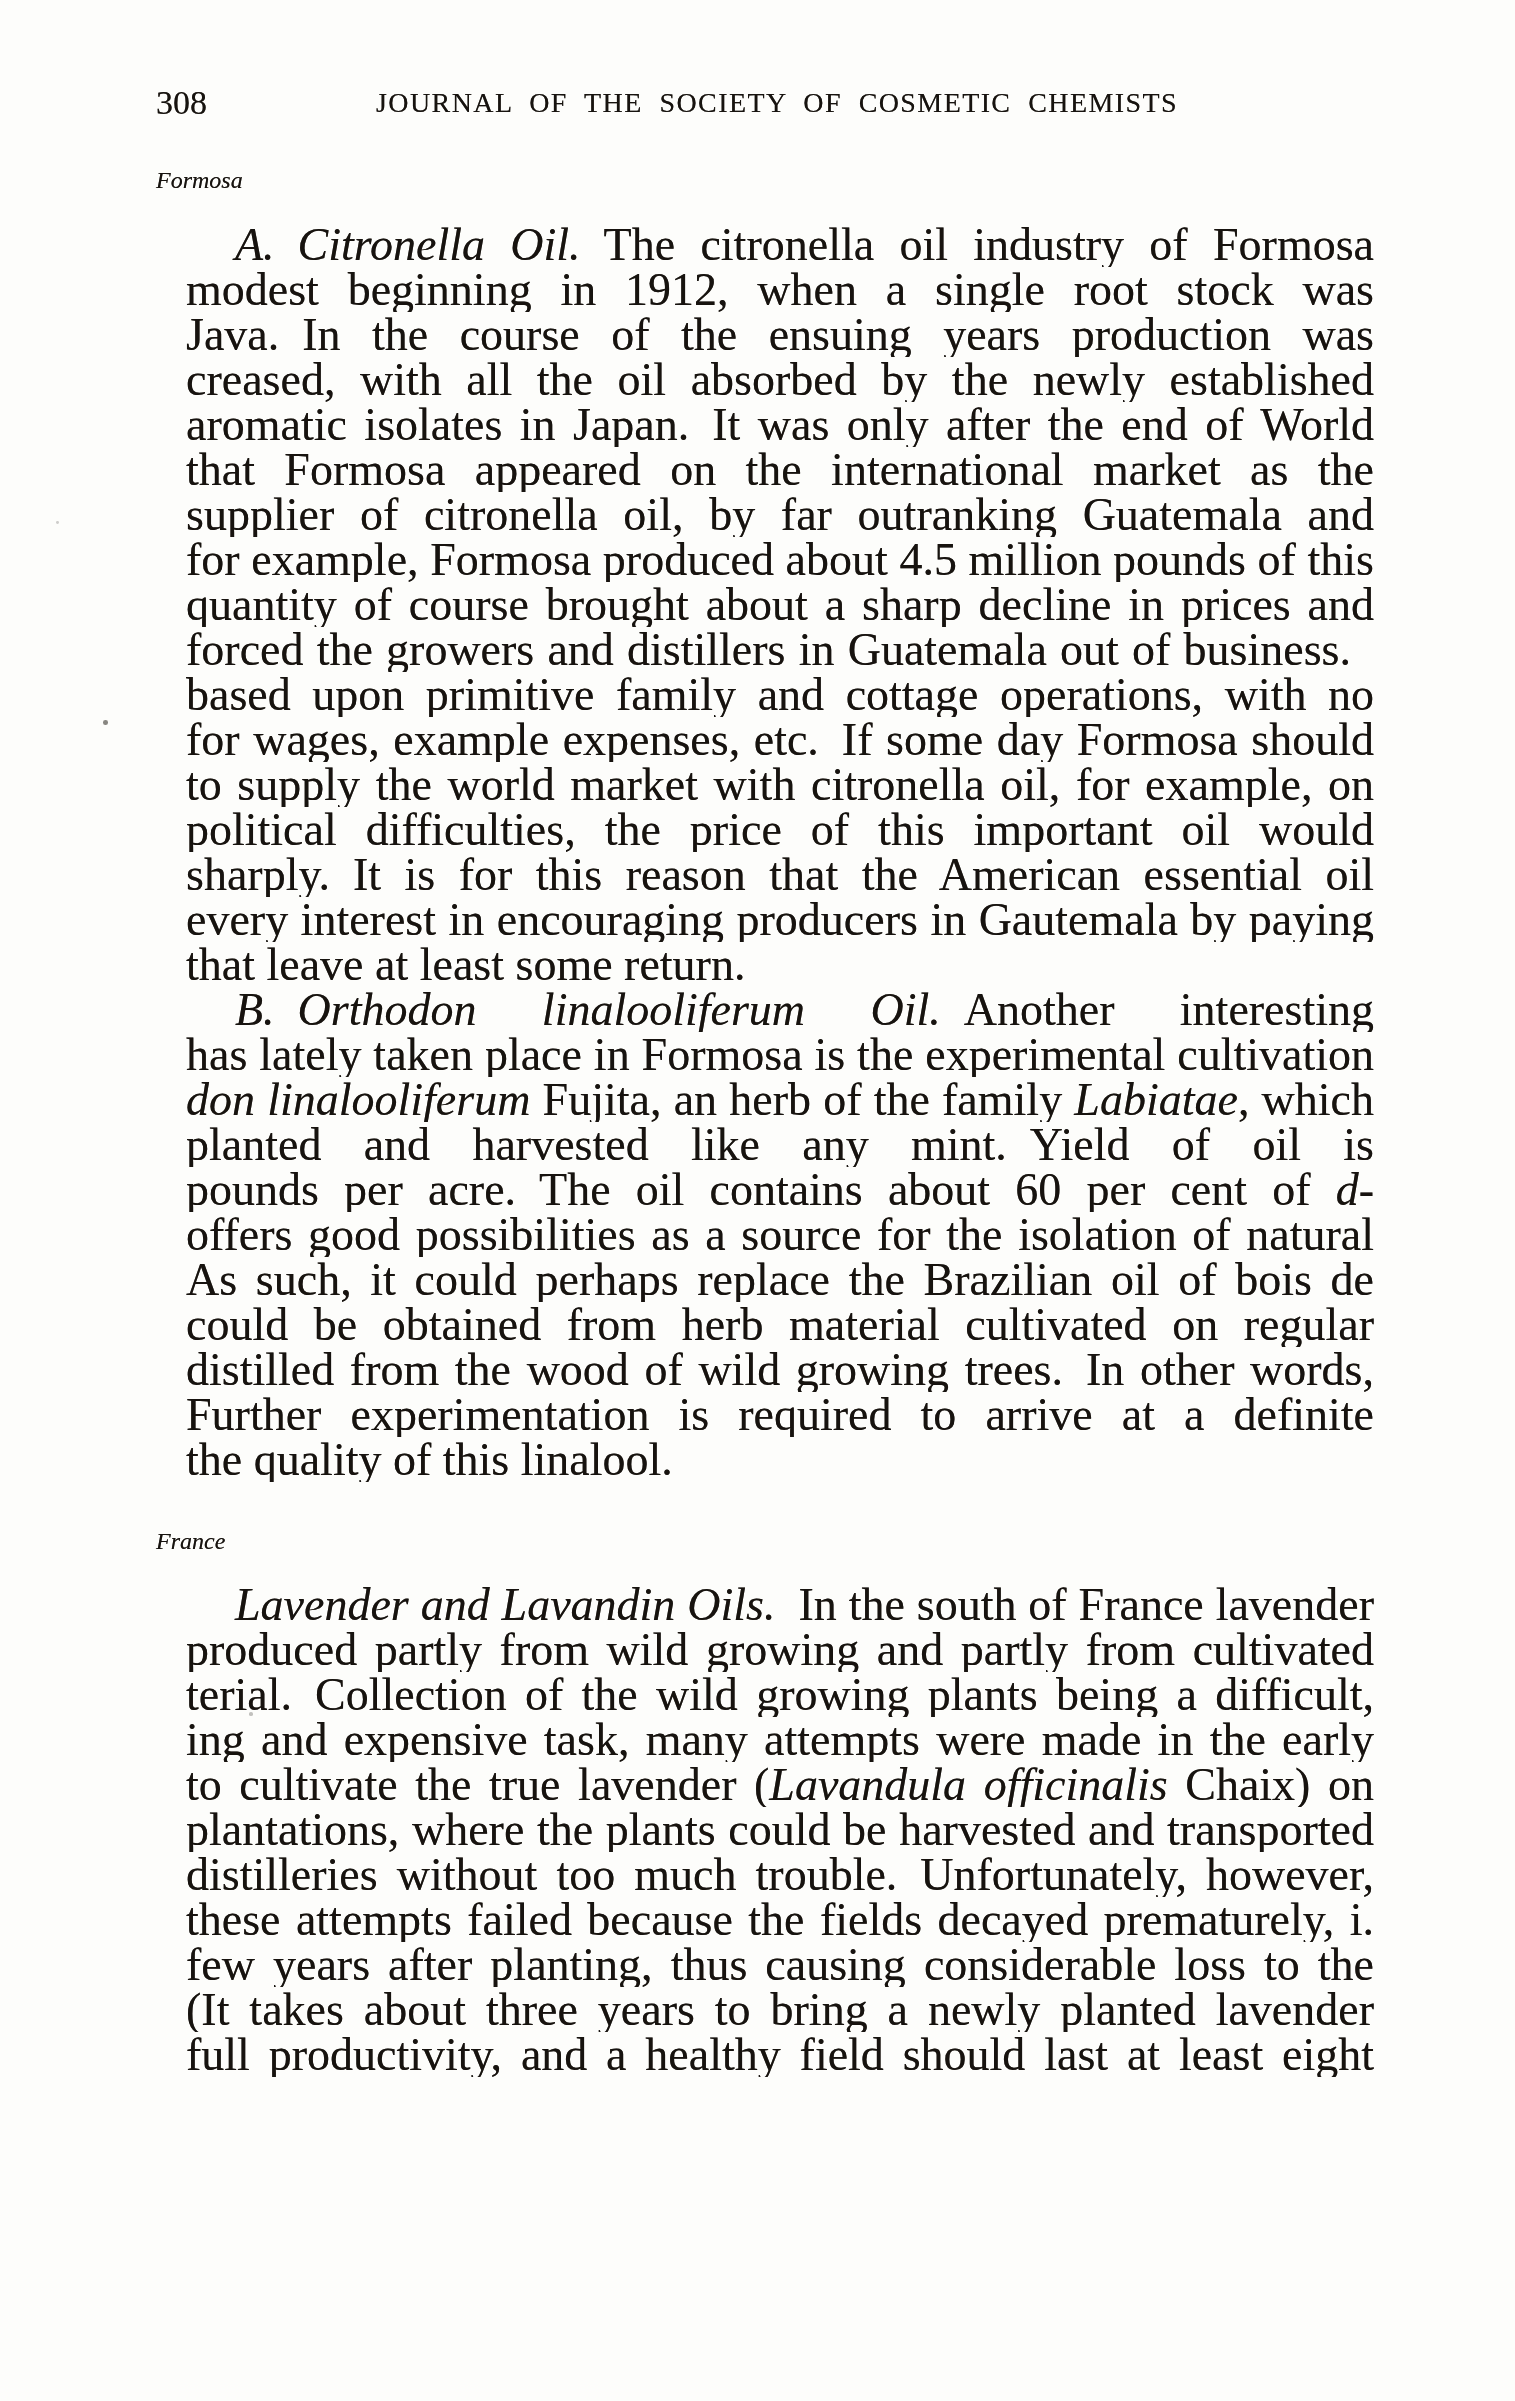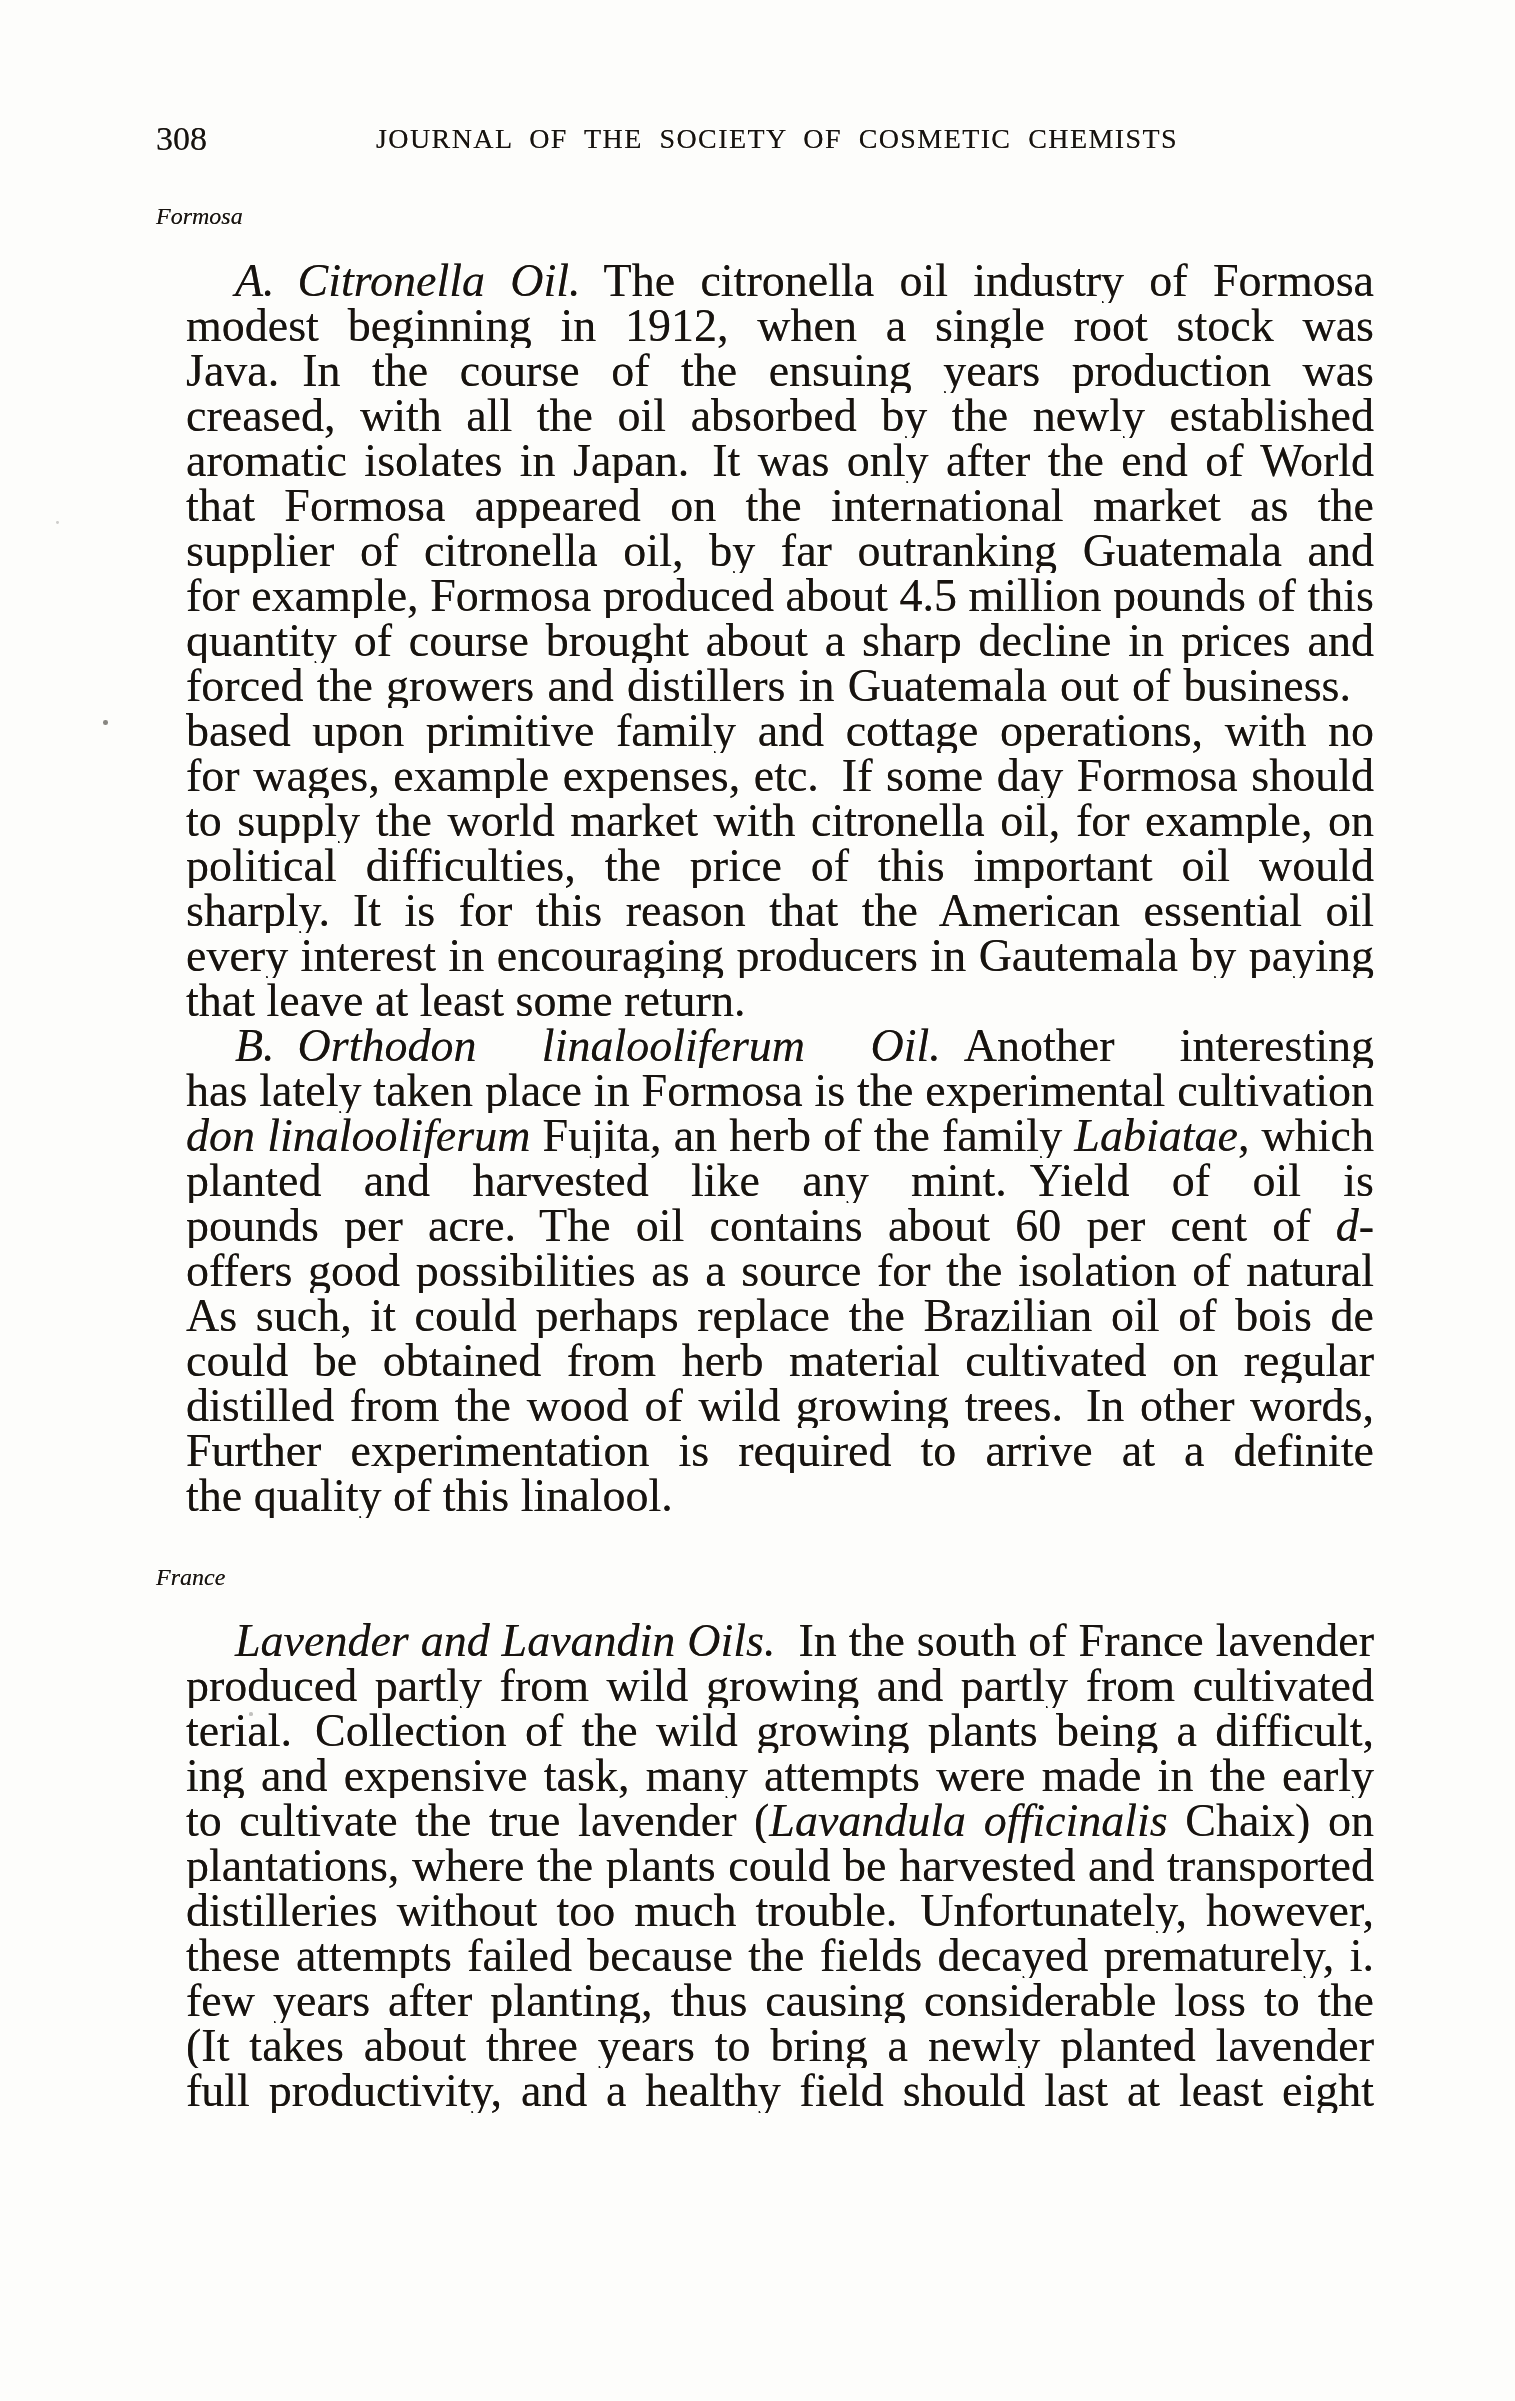--- a/index.html
+++ b/index.html
@@ -15,21 +15,21 @@
     overflow: hidden;
     font-family: "Liberation Serif", "DejaVu Serif", serif;
     color: #17130f;
     text-shadow: 0 0 0.5px rgba(23, 17, 9, 0.65);
   }
   .content {
     position: absolute;
     left: 156px;
     top: 0;
     width: 1218px;
-    padding-top: 120px;
+    padding-top: 84px;
   }
   .page-header {
     position: relative;
     height: 37px;
   }
   .page-number {
     position: absolute;
     left: 0;
     top: 0;
     font-size: 34px;

